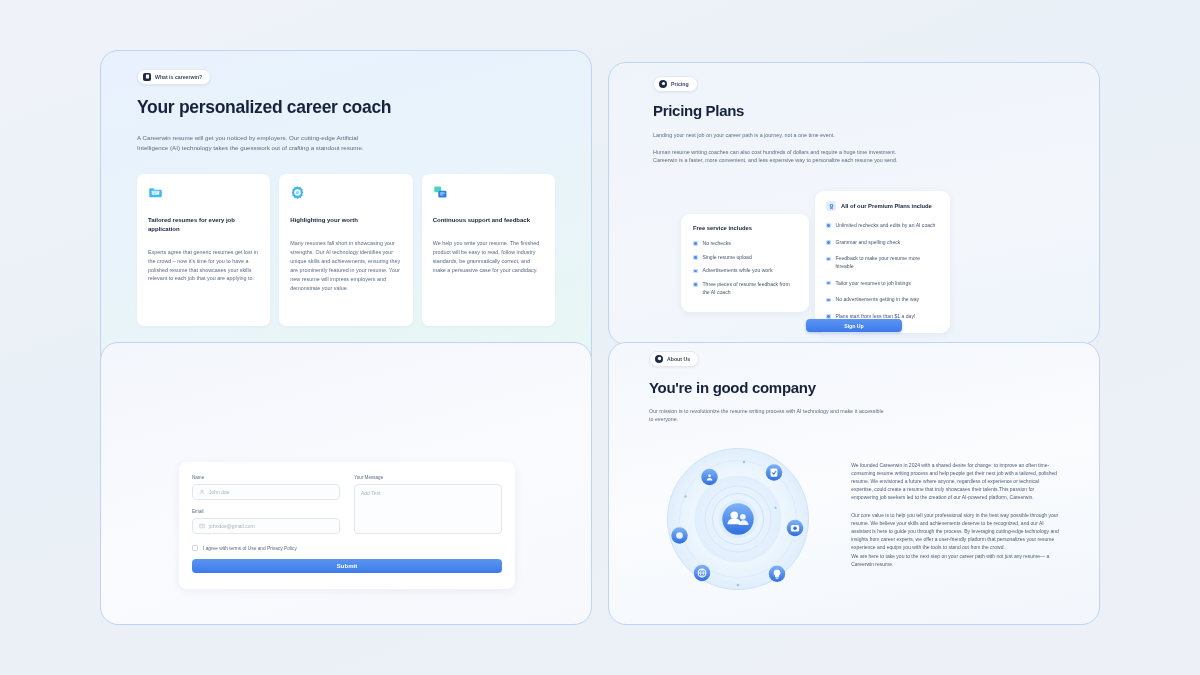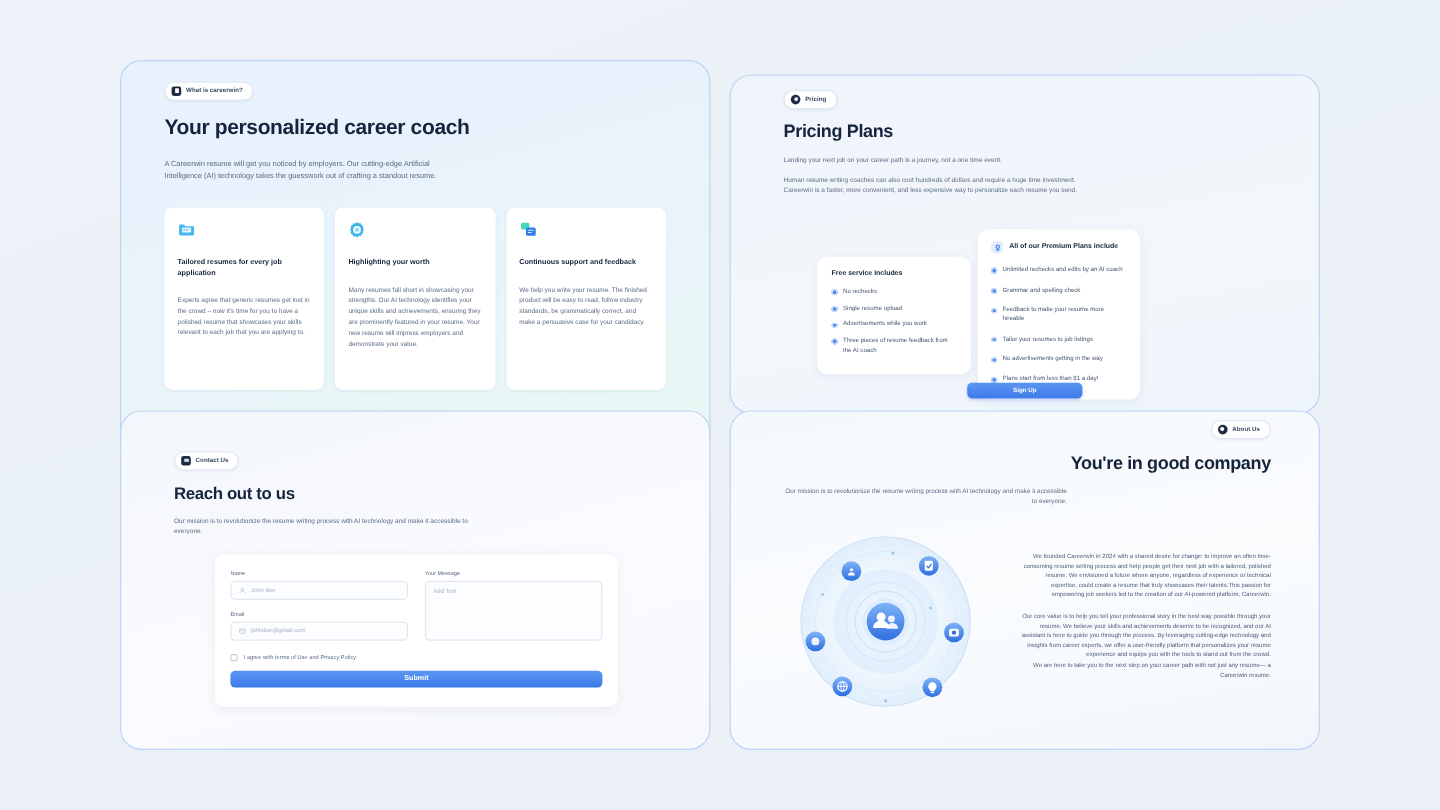--- a/index.html
+++ b/index.html
@@ -175,21 +175,21 @@
     font-size: 6px; font-weight: 600; cursor: pointer;
     font-family: "Liberation Sans", sans-serif;
     display: flex; align-items: center; justify-content: center;
   }
 
   
   #panel-about {
     left: 608px; top: 342px; width: 492px; height: 283px;
     background: linear-gradient(170deg, #f4f7fc 0%, #fafcfe 50%, #f2f6fc 100%);
   }
-  #panel-about .pad { padding: 4px 40px 0 40px; text-align: right; }
+  #panel-about .pad { padding: 4px 40px 0 40px; }
   #panel-about h1.title { font-size: 15px; margin-top: 12px; }
   #panel-about p.lede { font-size: 5.3px; margin-top: 11px; width: 240px; }
 
   .about-body { display: flex; margin-top: 12px; }
   .orb-wrap { width: 212px; height: 165px; position: relative; }
   .about-text { width: 218px; padding-top: 25px; }
   .about-text p { font-size: 5px; color: #4d5d77; line-height: 1.62; }
   .about-text p + p { margin-top: 10px; }
 
   .orbit { position: absolute; left: 14px; top: 8px; width: 150px; height: 150px; }
@@ -342,34 +342,20 @@
         </ul>
       </div>
     </div>
 
     <div class="signup-wrap">
       <button class="signup">Sign Up</button>
     </div>
   </section>
 
   <section class="panel" id="panel-contact">
-    <div class="pad">
-      <div class="badge">
-        <span class="bicon">
-          <svg width="5" height="5" viewBox="0 0 16 16">
-              <rect x="2" y="4" width="12" height="8" rx="1.5" fill="#fff"></rect>
-              <path d="M2.6 4.8 8 9l5.4-4.2" stroke="#1f2b45" stroke-width="1.2" fill="none"></path>
-            </svg>
-        </span>
-        <span>Contact Us</span>
-      </div>
-
-      <h1 class="title">Reach out to us</h1>
-      <p class="lede">Our mission is to revolutionize the resume writing process with AI technology and make it accessible to everyone.</p>
-    </div>
 
     <div class="form-card">
       <div class="form-grid">
         <div class="col-left">
           <label class="flabel">Name</label>
           <div class="finput">
             <span class="ico">
               <svg width="6" height="6" viewBox="0 0 24 24" fill="none" stroke="#aab5c7" stroke-width="2">
                   <circle cx="12" cy="8" r="4"></circle>
                   <path d="M4 21c0-4.4 3.6-7 8-7s8 2.6 8 7"></path>

